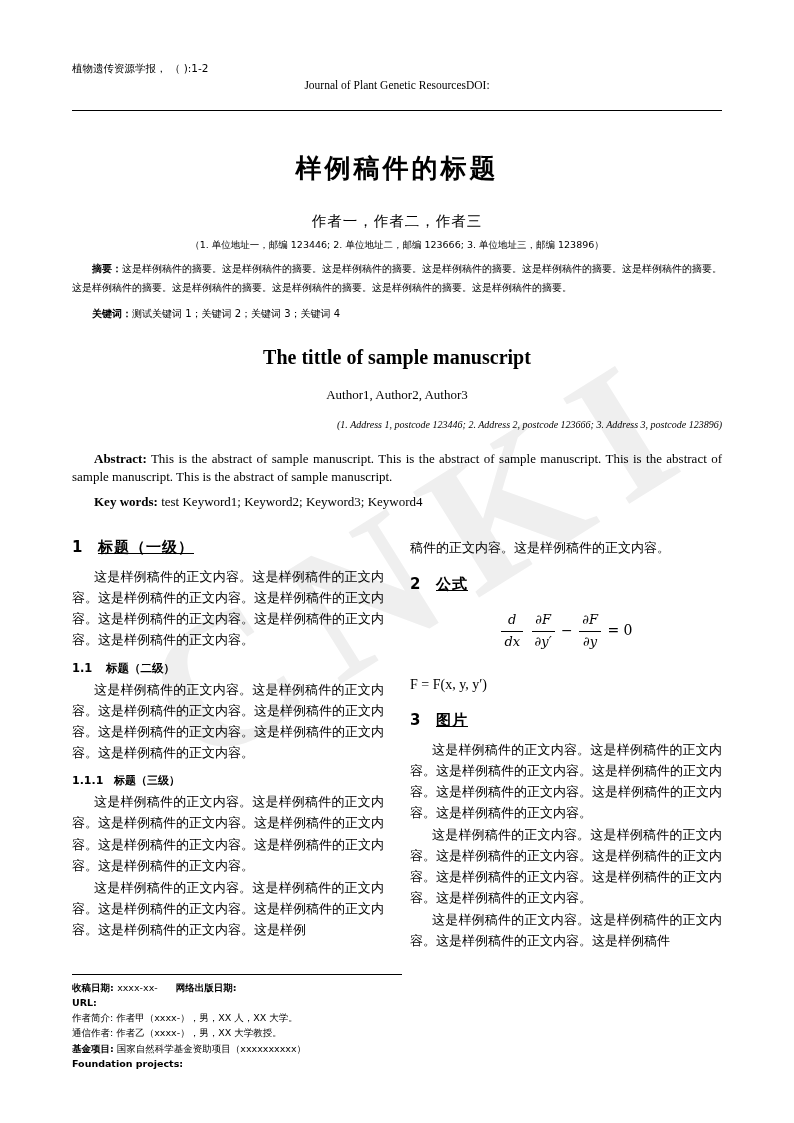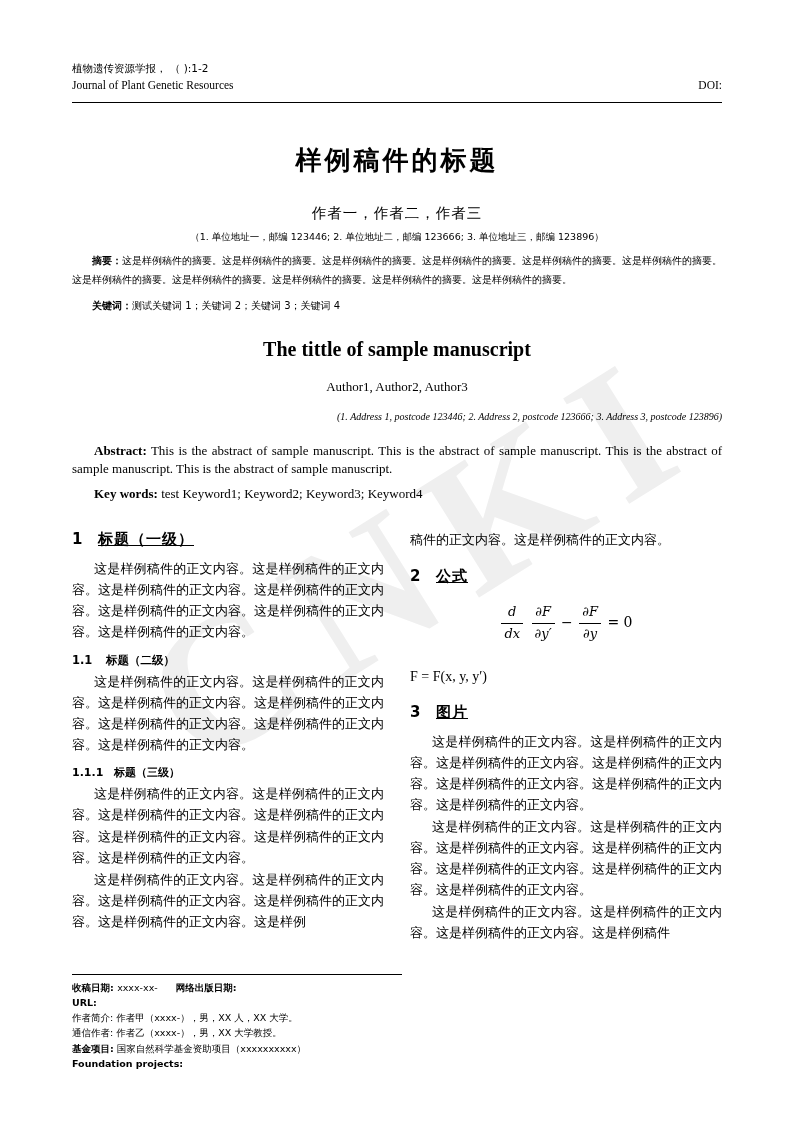--- a/index.html
+++ b/index.html
@@ -48,24 +48,24 @@
     margin-top: 60px;
     font-size: 11px;
     line-height: 1.5;
   }
   .runhead .cn {
     font-family: "DejaVu Sans", sans-serif;
     font-size: 10.5px;
   }
   .runhead-row2 {
     display: flex;
-    justify-content: space-between;
+    justify-content: center;
     align-items: baseline;
     font-size: 11.5px;
-    padding-bottom: 8px;
+    padding-bottom: 16px;
   }
   .rule {
     border-bottom: 1px solid #000;
     margin-bottom: 0;
   }
 
   
   .cn-title {
     text-align: center;
     font-family: "DejaVu Sans", sans-serif;

